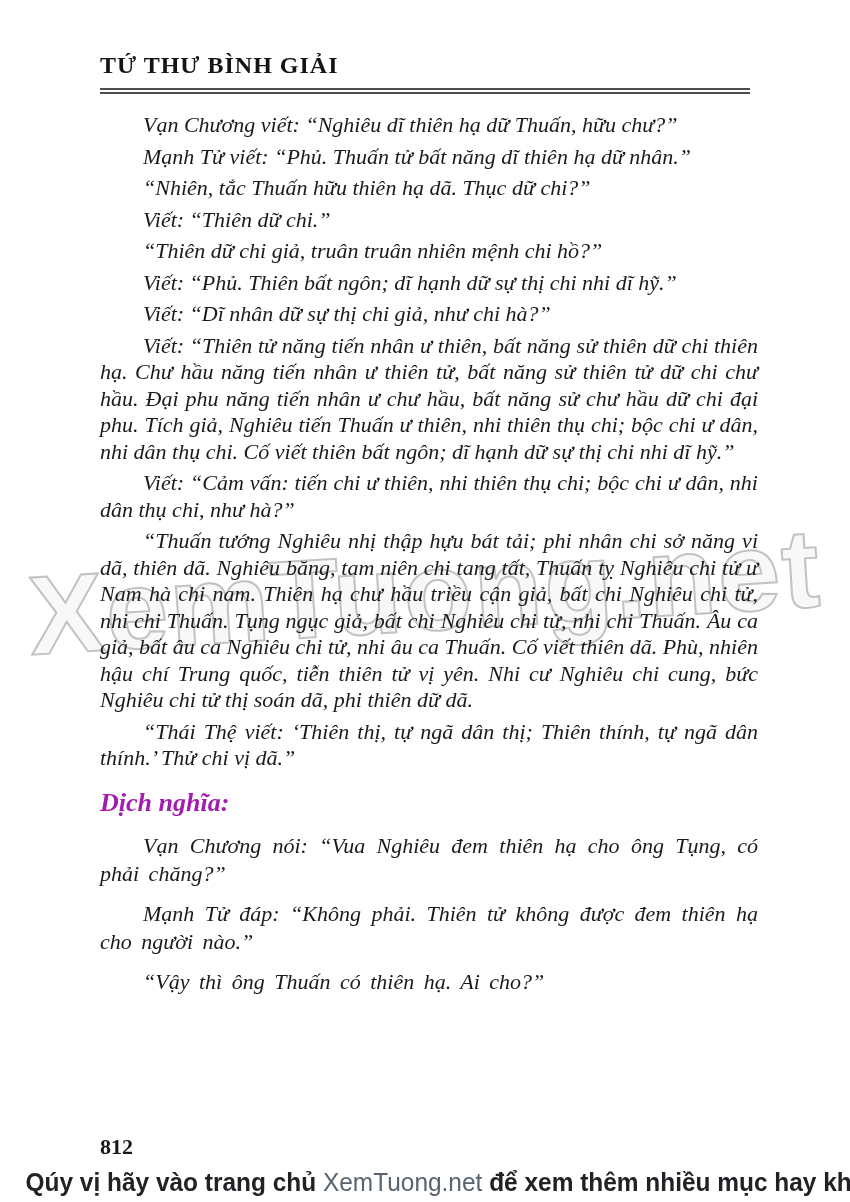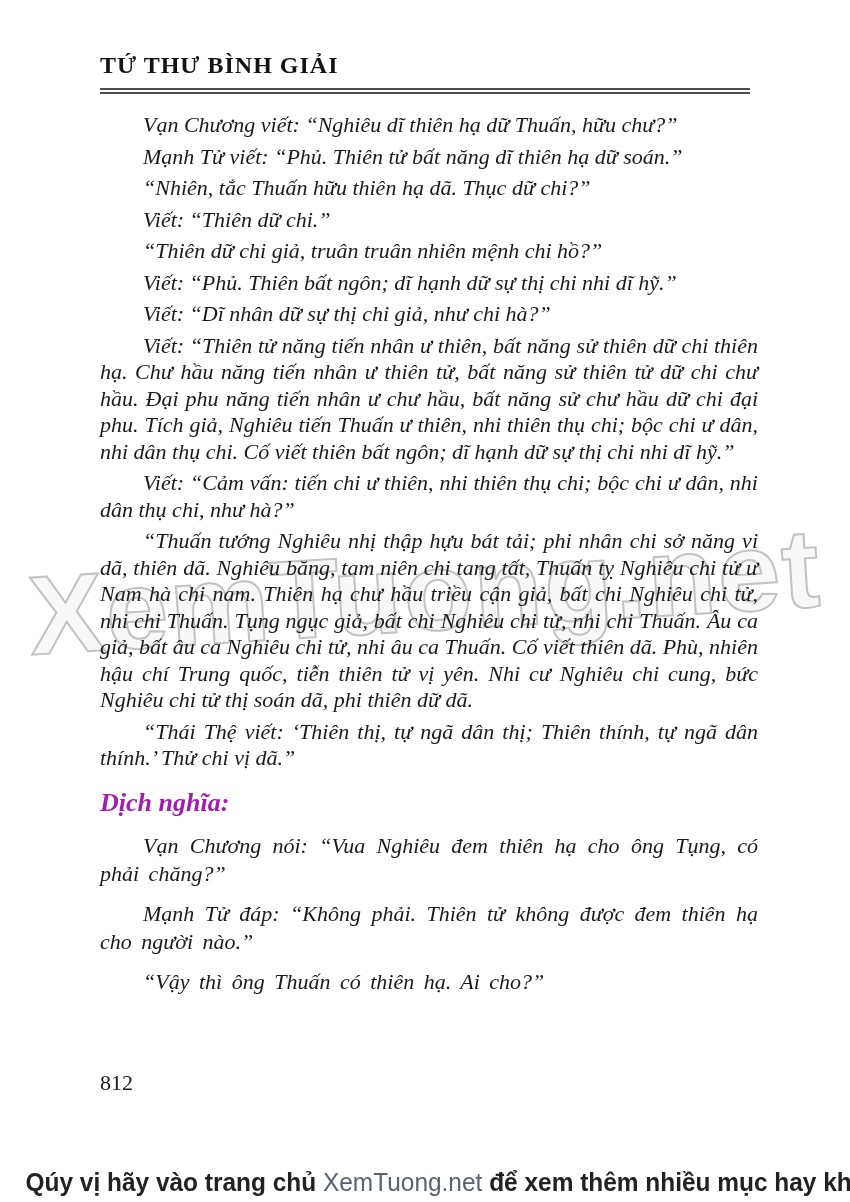--- a/index.html
+++ b/index.html
@@ -73,22 +73,22 @@
     font-size: 22px;
     line-height: 28.5px;
     word-spacing: 4px;
     margin: 0 0 11px 0;
     text-align: justify;
     text-indent: 43px;
   }
 
   .page-number {
     position: absolute;
-    left: 100px; top: 1070px;
-    font-weight: normal;
+    left: 100px; top: 1134px;
+    font-weight: bold;
     font-size: 22px;
     z-index: 1;
   }
 
   .footer {
     position: absolute;
     left: 0; right: 0; bottom: 4px;
     text-align: center;
     font-family: "Liberation Sans", sans-serif;
     font-size: 26px;
@@ -110,21 +110,21 @@
   <div class="content">
 
     <div class="header-title">TỨ THƯ BÌNH GIẢI</div>
 
     <div class="header-rule"></div>
 
     <div class="original">
 
         <p>Vạn Chương viết: “Nghiêu dĩ thiên hạ dữ Thuấn, hữu chư?”</p>
 
-        <p>Mạnh Tử viết: “Phủ. Thiên tử bất năng dĩ thiên hạ dữ soán.”</p>
+        <p>Mạnh Tử viết: “Phủ. Thuấn tử bất năng dĩ thiên hạ dữ nhân.”</p>
 
         <p>“Nhiên, tắc Thuấn hữu thiên hạ dã. Thục dữ chi?”</p>
 
         <p>Viết: “Thiên dữ chi.”</p>
 
         <p>“Thiên dữ chi giả, truân truân nhiên mệnh chi hồ?”</p>
 
         <p>Viết: “Phủ. Thiên bất ngôn; dĩ hạnh dữ sự thị chi nhi dĩ hỹ.”</p>
 
         <p>Viết: “Dĩ nhân dữ sự thị chi giả, như chi hà?”</p>

